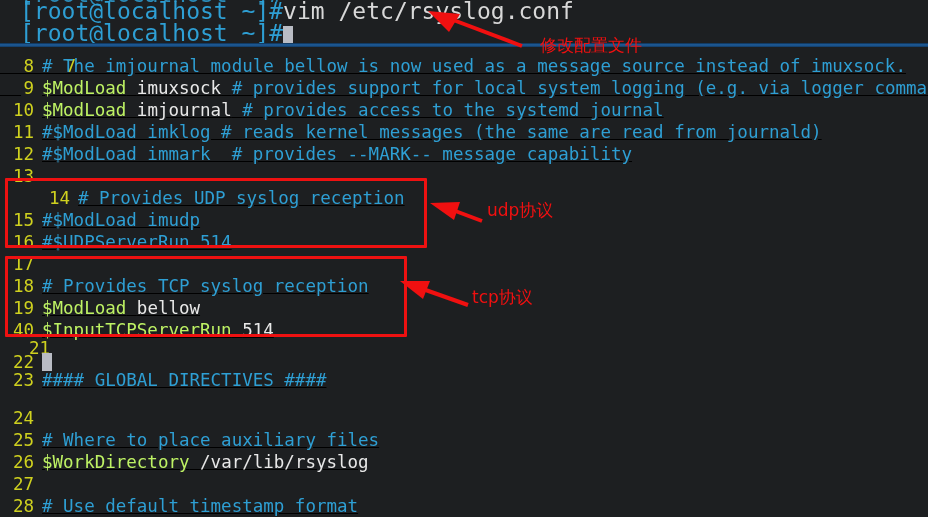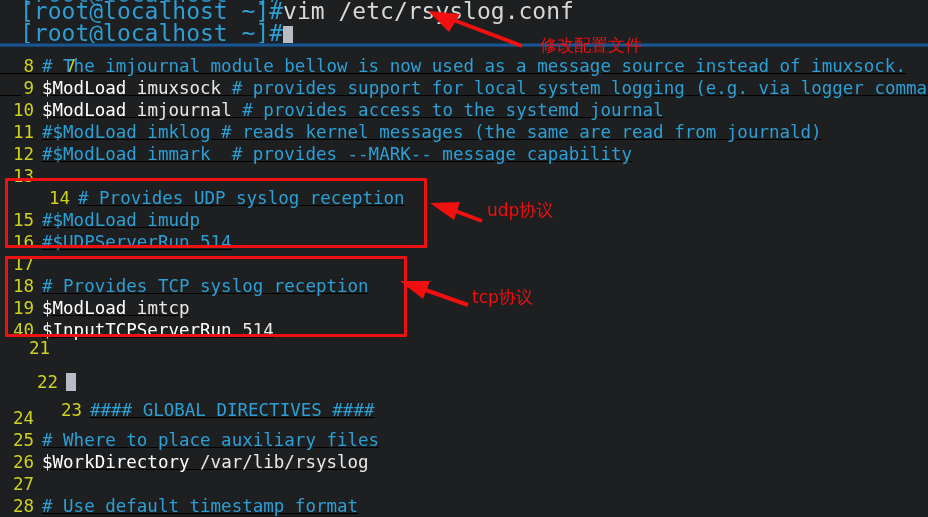--- a/index.html
+++ b/index.html
@@ -70,21 +70,21 @@
     text-decoration: underline;
   }
   .lnum {
     display: inline-block;
     width: 42px;
     text-align: right;
     color: #cfd11f;
     padding-right: 8px;
   }
   .tok-comment  { color: #2e9fd4; }
-  .tok-directive{ color: #ffffff; }
+  .tok-directive{ color: #bef264; }
   .tok-plain    { color: #e8e8e8; }
   .tok-number   { color: #e8e8e8; }
 
   
   #annotations {
     position: absolute;
     left: 0; top: 0; width: 776px; height: 517px;
     pointer-events: none;
   }
   .red-box {
@@ -129,25 +129,25 @@
       <div class="code-line" style="top: 30px;"><span class="lnum">9</span><span class="tok-directive">$ModLoad</span><span class="tok-plain"> </span><span class="tok-plain">imuxsock</span><span class="tok-plain"> </span><span class="tok-comment"># provides support for local system logging (e.g. via logger command)</span></div>
       <div class="code-line" style="top: 52px;"><span class="lnum">10</span><span class="tok-directive">$ModLoad</span><span class="tok-plain"> </span><span class="tok-plain">imjournal</span><span class="tok-plain"> </span><span class="tok-comment"># provides access to the systemd journal</span></div>
       <div class="code-line" style="top: 74px;"><span class="lnum">11</span><span class="tok-comment">#$ModLoad imklog # reads kernel messages (the same are read from journald)</span></div>
       <div class="code-line" style="top: 96px;"><span class="lnum">12</span><span class="tok-comment">#$ModLoad immark  # provides --MARK-- message capability</span></div>
       <div class="code-line" style="top: 118px;"><span class="lnum">13</span></div>
       <div class="code-line" style="top: 140px; margin-left: 36px;"><span class="lnum">14</span><span class="tok-comment"># Provides UDP syslog reception</span></div>
       <div class="code-line" style="top: 162px;"><span class="lnum">15</span><span class="tok-comment">#$ModLoad imudp</span></div>
       <div class="code-line" style="top: 184px;"><span class="lnum">16</span><span class="tok-comment">#$UDPServerRun 514</span></div>
       <div class="code-line" style="top: 206px;"><span class="lnum">17</span></div>
       <div class="code-line" style="top: 228px;"><span class="lnum">18</span><span class="tok-comment"># Provides TCP syslog reception</span></div>
-      <div class="code-line" style="top: 250px;"><span class="lnum">19</span><span class="tok-directive">$ModLoad</span><span class="tok-plain"> </span><span class="tok-plain">imtcp</span></div>
+      <div class="code-line" style="top: 250px;"><span class="lnum">19</span><span class="tok-directive">$ModLoad</span><span class="tok-plain"> </span><span class="tok-plain">bellow</span></div>
       <div class="code-line" style="top: 272px;"><span class="lnum">40</span><span class="tok-directive">$InputTCPServerRun</span><span class="tok-plain"> </span><span class="tok-number">514</span></div>
       <div class="code-line" style="top: 290px; margin-left: 16px;"><span class="lnum">21</span></div>
-      <div class="code-line" style="top: 324px; padding-left: 24px;"><span class="lnum">22</span><span class="cursor-block"></span></div>
-      <div class="code-line" style="top: 352px; padding-left: 48px;"><span class="lnum">23</span><span class="tok-comment">#### GLOBAL DIRECTIVES ####</span></div>
+      <div class="code-line" style="top: 304px;"><span class="lnum">22</span><span class="cursor-block"></span></div>
+      <div class="code-line" style="top: 322px;"><span class="lnum">23</span><span class="tok-comment">#### GLOBAL DIRECTIVES ####</span></div>
       <div class="code-line" style="top: 360px;"><span class="lnum">24</span></div>
       <div class="code-line" style="top: 382px;"><span class="lnum">25</span><span class="tok-comment"># Where to place auxiliary files</span></div>
       <div class="code-line" style="top: 404px;"><span class="lnum">26</span><span class="tok-directive">$WorkDirectory</span><span class="tok-plain"> </span><span class="tok-plain">/var/lib/rsyslog</span></div>
       <div class="code-line" style="top: 426px;"><span class="lnum">27</span></div>
       <div class="code-line" style="top: 448px;"><span class="lnum">28</span><span class="tok-comment"># Use default timestamp format</span></div>
     </div>
 </div>
 
 <div id="annotations">
 

